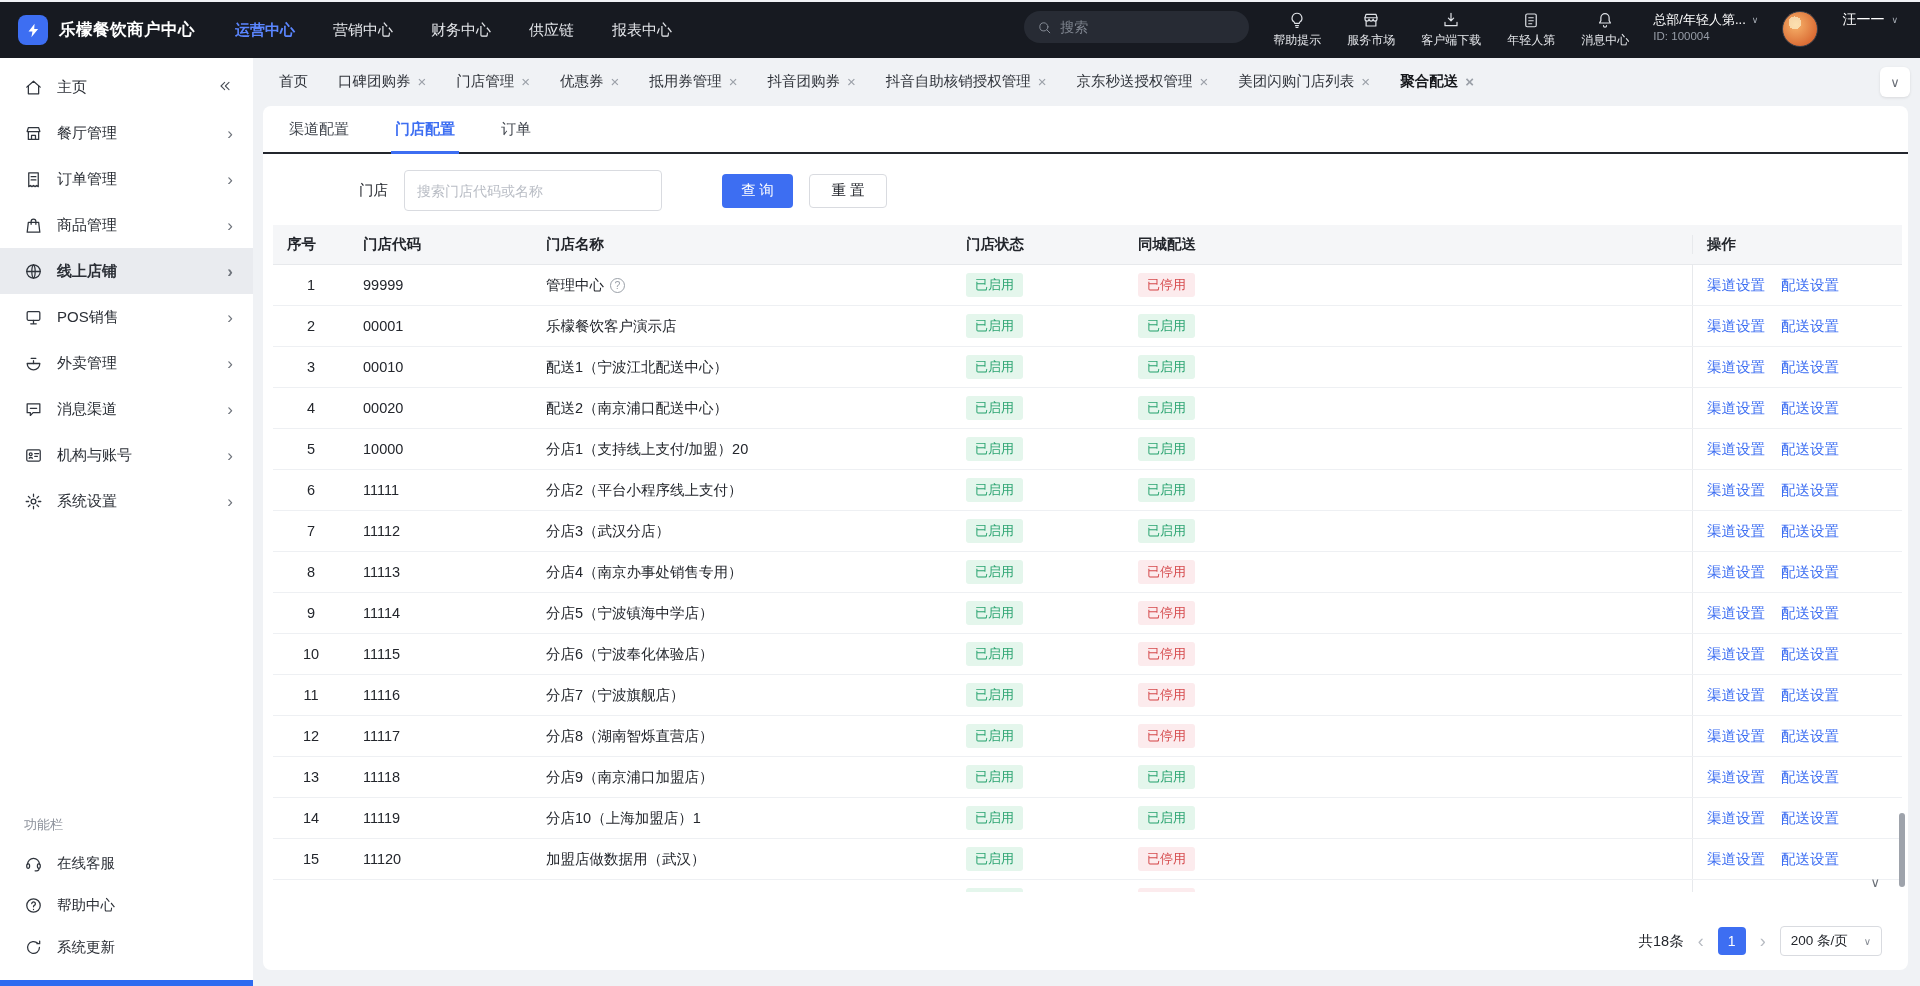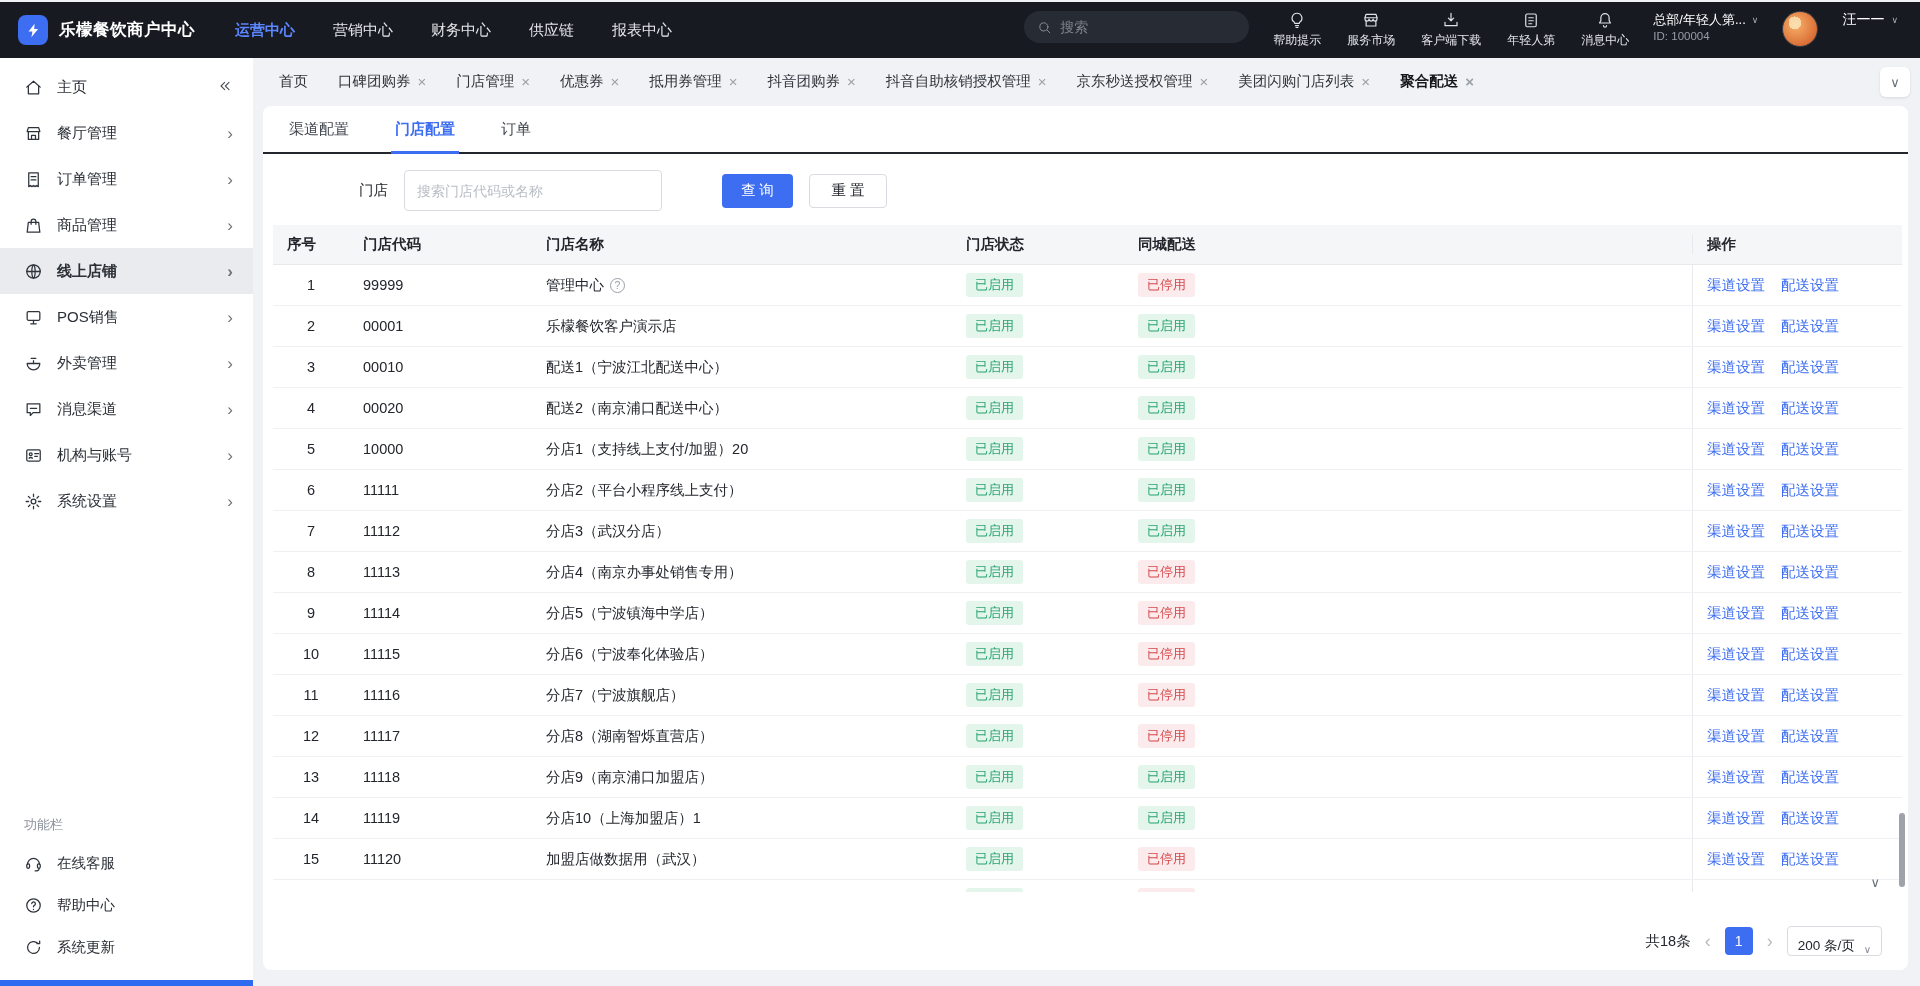--- a/index.html
+++ b/index.html
@@ -125,21 +125,21 @@
             background: #9ea3ab; border-radius: 3px; cursor: pointer; }
   .scroll-chevron { position: absolute; right: 22px; bottom: 2px; color: #6a6f77;
                     font-size: 13px; cursor: pointer; }
 
   
   .pagination { margin-top: auto; display: flex; align-items: center; justify-content: flex-end;
                 gap: 14px; padding: 0 26px; height: 58px; font-size: 14.5px; }
   .pg-arrow { color: #b7bbc2; font-size: 18px; cursor: pointer; line-height: 1; }
   .pg-current { width: 28px; height: 28px; background: #3d6ef2; color: #fff; border-radius: 4px;
                 display: flex; align-items: center; justify-content: center; font-size: 14px; cursor: pointer; }
-  .pg-size { display: flex; align-items: flex-end; gap: 9px; border: 1px solid #d9dbe0;
+  .pg-size { display: flex; align-items: center; gap: 16px; border: 1px solid #d9dbe0;
              border-radius: 4px; height: 30px; padding: 0 10px; font-size: 13.5px;
              background: #fff; cursor: pointer; }
   .pg-size .caret2 { font-size: 10px; color: #868b93; }
 </style>
 </head>
 <body>
 
 <header class="topbar">
   <div class="brand">
     <span class="logo">

